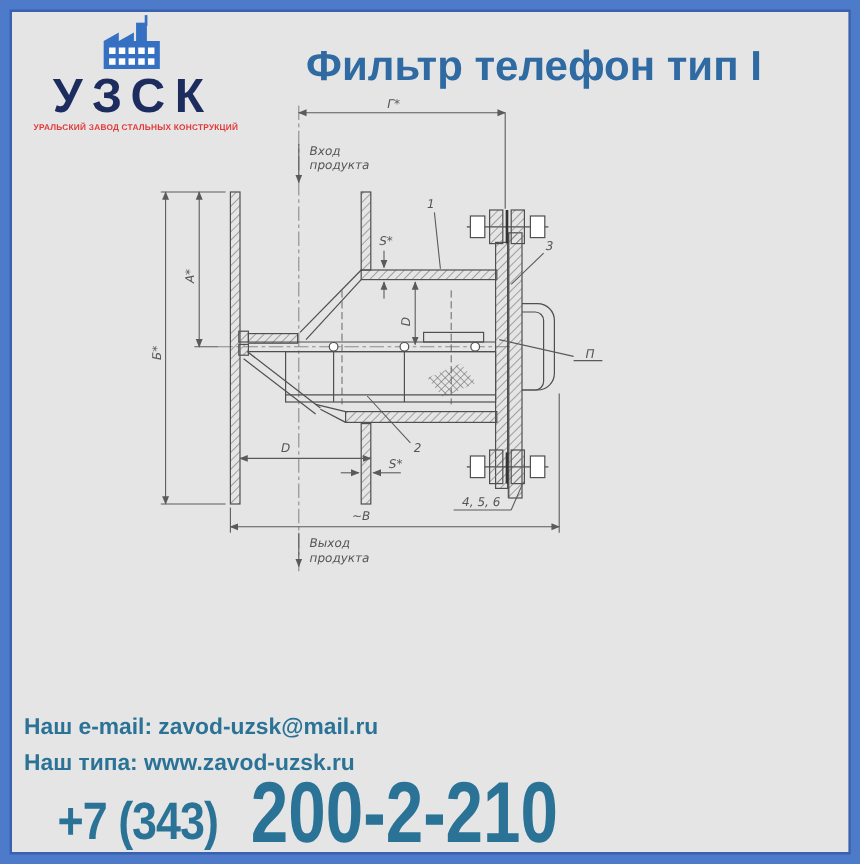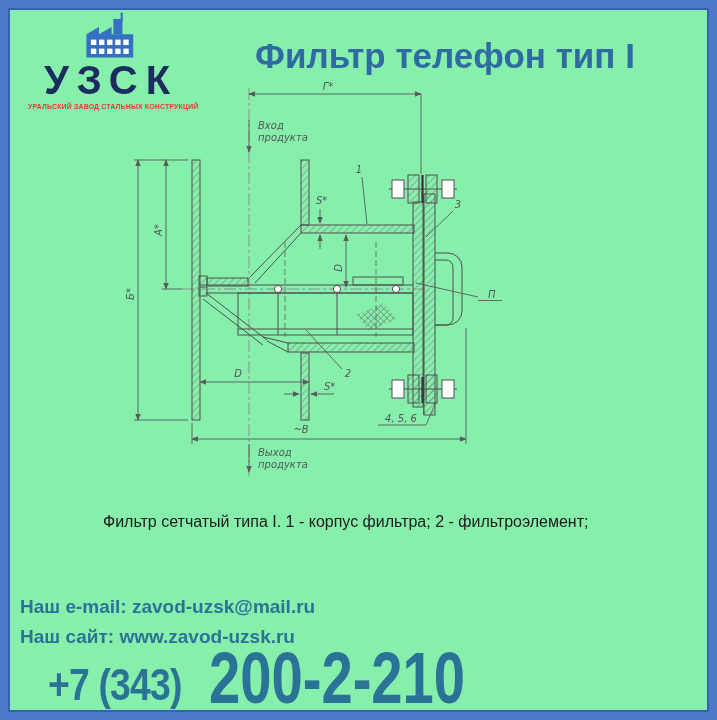--- a/index.html
+++ b/index.html
@@ -1,19 +1,19 @@
 <!DOCTYPE html>
 <html><head>
 <meta charset="utf-8">
 <style>
   html,body{margin:0;padding:0;background:#ffffff;}
   .page{
     position:relative;
     width:717px;height:720px;
-    background:#86efac;
+    background:#e5e5e5;
     box-shadow: inset 0 0 0 8px #4d7bc9, inset 0 0 0 10px #3a61ae;
     font-family:"Liberation Sans",sans-serif;
     overflow:hidden;
   }
   
   .logo{position:absolute;left:28px;top:12px;width:160px;text-align:center;}
   .logo-icon{display:block;margin:0 auto;}
   .logo-name{
     font-weight:800;font-size:40px;line-height:1.0;
     letter-spacing:8px;margin-left:6px;
@@ -227,29 +227,28 @@
       <text x="222" y="295" text-anchor="middle">2</text>
       <text x="332" y="126" text-anchor="middle">3</text>
       <text x="362" y="216">П</text>
       <text x="275" y="340" text-anchor="middle">4, 5, 6</text>
       <text x="132" y="374">Выход</text>
       <text x="132" y="386">продукта</text>
     </g>
   </svg>
   </div>
 
-  <p class="caption l1">Фильтр сетчатый типа I. 1 - корпус фильтра; 2 - фильтроэлемент;</p>
 
   <div class="contact-line email-line" style="color:#2b7396">
     <span class="lbl">Наш e-mail:</span>
     <span>zavod-uzsk@mail.ru</span>
   </div>
 
   <div class="contact-line site-line" style="color:#2b7396">
-    <span class="lbl">Наш сайт:</span>
+    <span class="lbl">Наш типа:</span>
     <span>www.zavod-uzsk.ru</span>
   </div>
 
   <div class="phone-row" style="color:#2b7396">
     <span class="phone-code">+7 (343)</span>
     <span class="phone-num">200-2-210</span>
   </div>
 
 </div>
 

